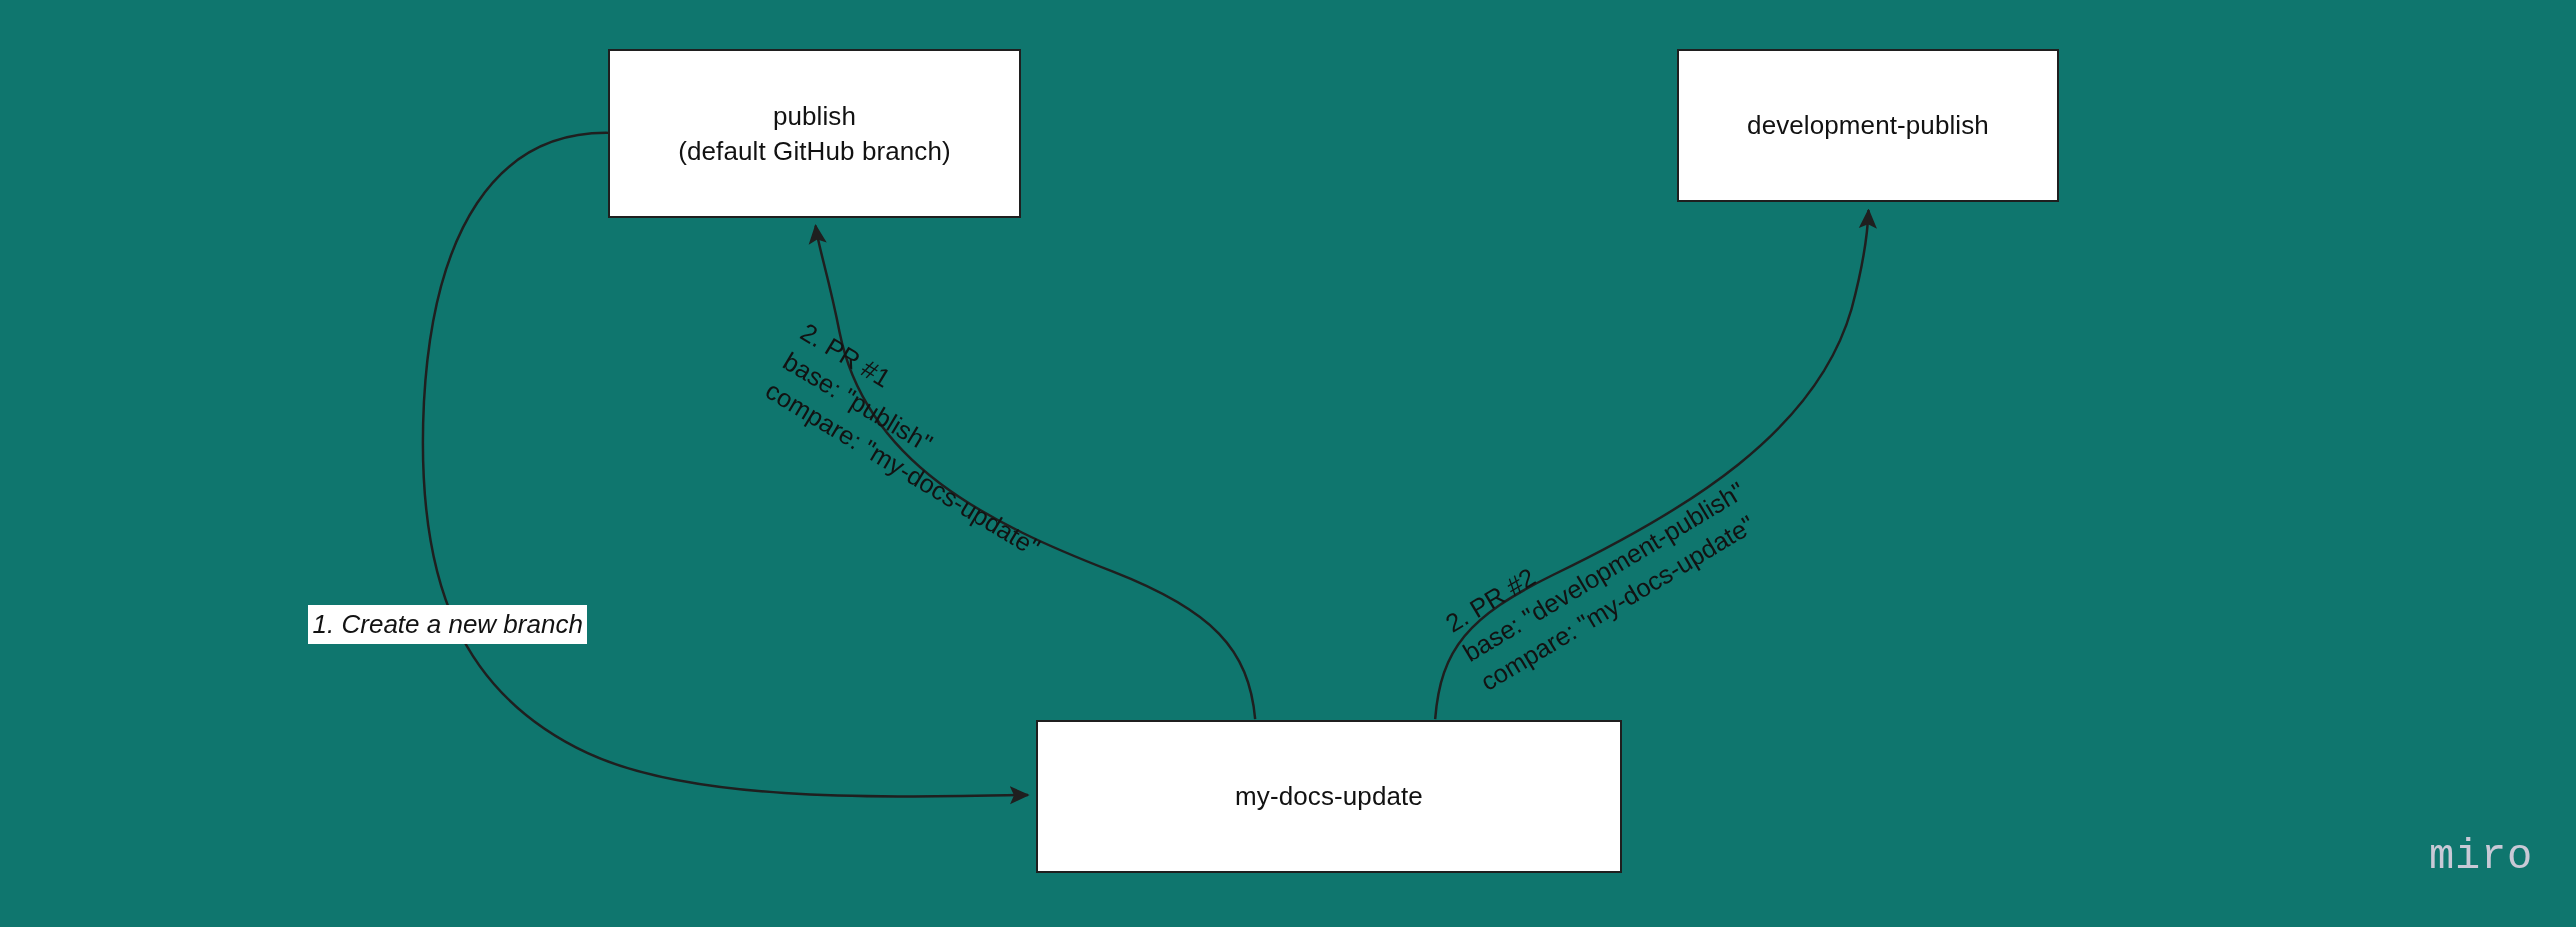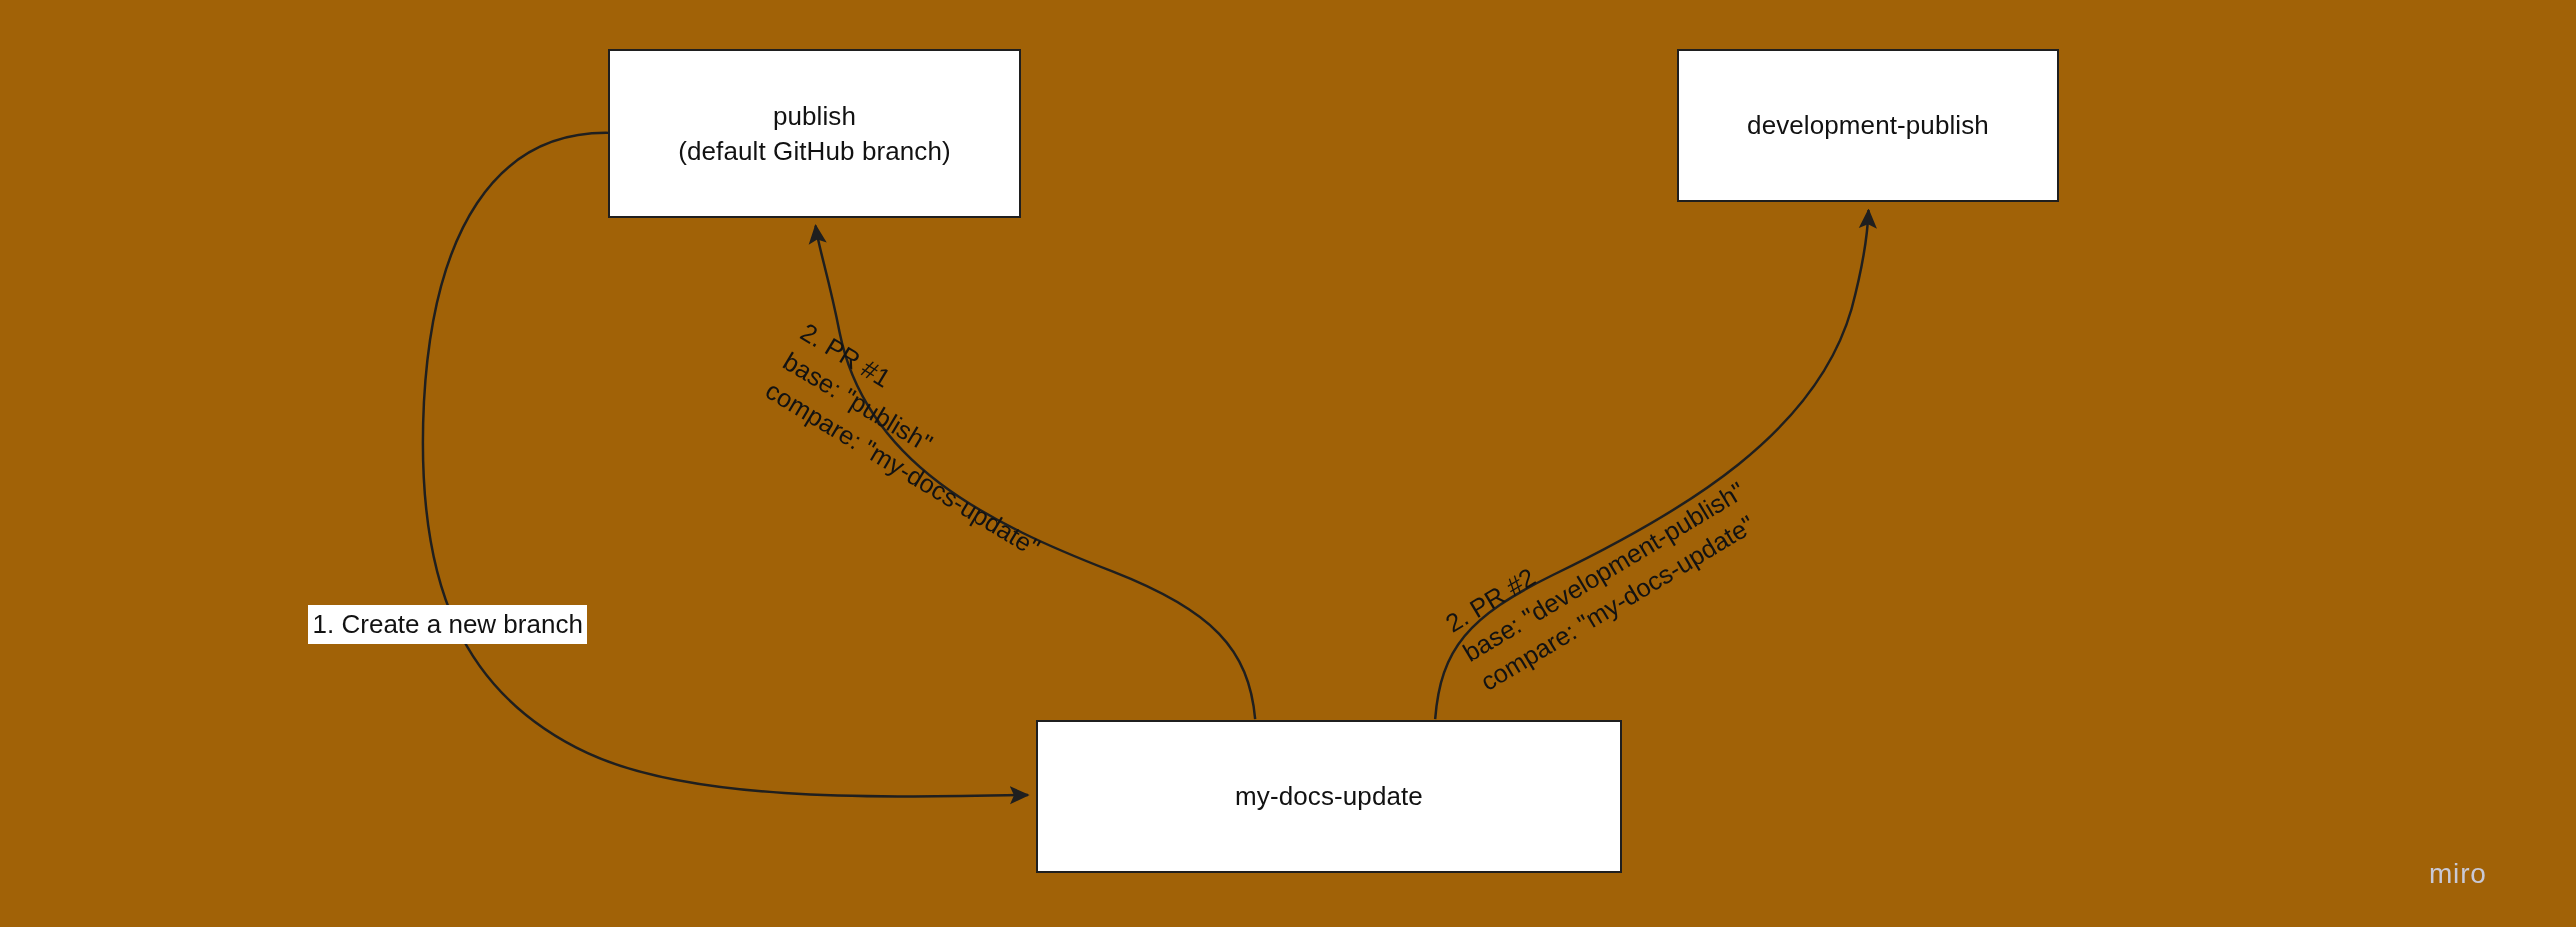--- a/index.html
+++ b/index.html
@@ -4,21 +4,21 @@
 <style>
   html, body {
     margin: 0;
     padding: 0;
     background: #ffffff;
   }
   #canvas {
     position: relative;
     width: 2576px;
     height: 927px;
-    background: #a16207;
+    background: #0f766e;
     overflow: hidden;
     font-family: "Liberation Sans", "DejaVu Sans", sans-serif;
   }
   #edges {
     position: absolute;
     left: 0;
     top: 0;
     width: 2576px;
     height: 927px;
     pointer-events: none;
@@ -65,44 +65,44 @@
     line-height: 1.34;
     white-space: pre-line;
     background: transparent;
   }
   #label-create-branch {
     left: 308px;
     top: 605px;
     font-size: 26px;
     background: #ffffff;
     padding: 2.3px 4.6px;
+    font-style: italic;
   }
   #label-pr1 {
     left: 812px;
     top: 315px;
     width: 433px;
     transform: rotate(31deg);
     transform-origin: 0 0;
   }
   #label-pr2 {
     left: 1439px;
     top: 611px;
     width: 479px;
     transform: rotate(-31deg);
     transform-origin: 0 0;
   }
   #watermark {
     position: absolute;
     left: 2429px;
     top: 833px;
-    font-size: 28px;
+    font-size: 42px;
     letter-spacing: 0.8px;
     color: #c9c9d6;
-    font-family: Liberation Sans, sans-serif;
-    margin-top: 25px;
+    font-family: Liberation Mono, monospace;
   }
 </style>
 </head>
 <body>
 
 <div id="canvas">
 
   <svg id="edges" viewBox="0 0 3333 1200" width="2576" height="927" xmlns="http://www.w3.org/2000/svg">
     <defs>
       <marker id="arrowhead" viewBox="0 0 10 10" refX="9.2" refY="5" markerWidth="8" markerHeight="8" orient="auto-start-reverse" markerUnits="strokeWidth">

